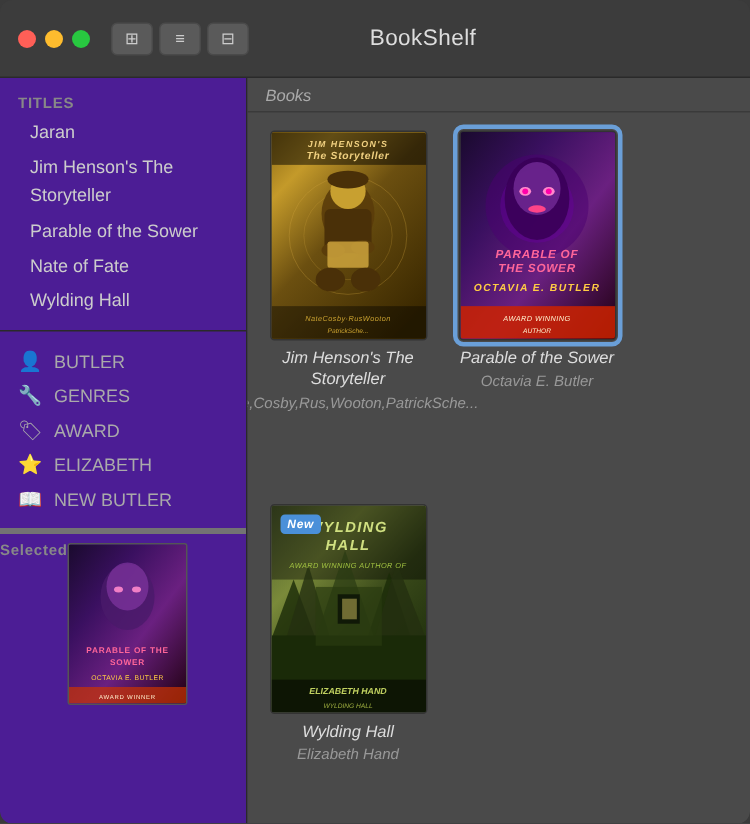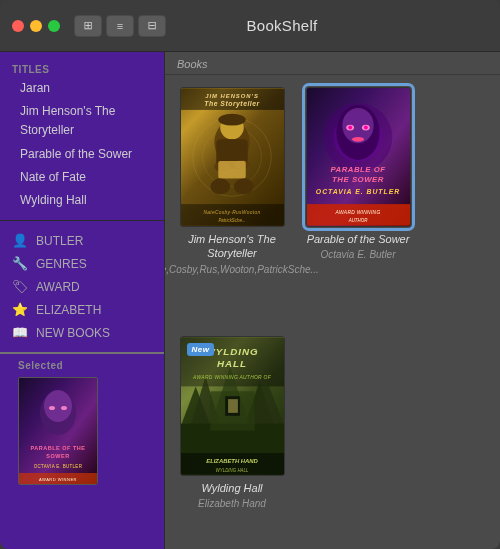--- a/index.html
+++ b/index.html
@@ -116,25 +116,25 @@
       display: flex;
       align-items: center;
       gap: 8px;
     }
     .nav-icon {
       font-size: 13px;
       width: 16px;
       text-align: center;
     }
     .sidebar-selected-section {
-      border-top: 2px solid #737373;
-      padding: 6px 18px;
+      border-top: 4px solid #737373;
+      padding: 6px 0;
       flex: 1;
       display: flex;
-      flex-direction: column;
+      flex-direction: row;
     }
     .selected-label {
       font-size: 10px;
       font-weight: 600;
       color: #888;
       margin-bottom: 6px;
       letter-spacing: 0.5px;
     }
     .selected-book-thumb {
       width: 80px;
@@ -293,21 +293,21 @@
         <div class="sidebar-nav-item">
           <span class="nav-icon">🏷</span>
           <span>AWARD</span>
         </div>
         <div class="sidebar-nav-item">
           <span class="nav-icon">⭐</span>
           <span>ELIZABETH</span>
         </div>
         <div class="sidebar-nav-item">
           <span class="nav-icon">📖</span>
-          <span>NEW BOOKS</span>
+          <span>NEW BUTLER</span>
         </div>
       </div>
 
       <div class="sidebar-selected-section">
         <div class="selected-label">Selected</div>
         <div class="selected-book-thumb">
           <svg width="78" height="106" viewBox="0 0 78 106">
             <defs>
               <linearGradient id="sel-bg" x1="0%" y1="0%" x2="100%" y2="100%">
                 <stop offset="0%" style="stop-color:#1a0a2e"></stop>

